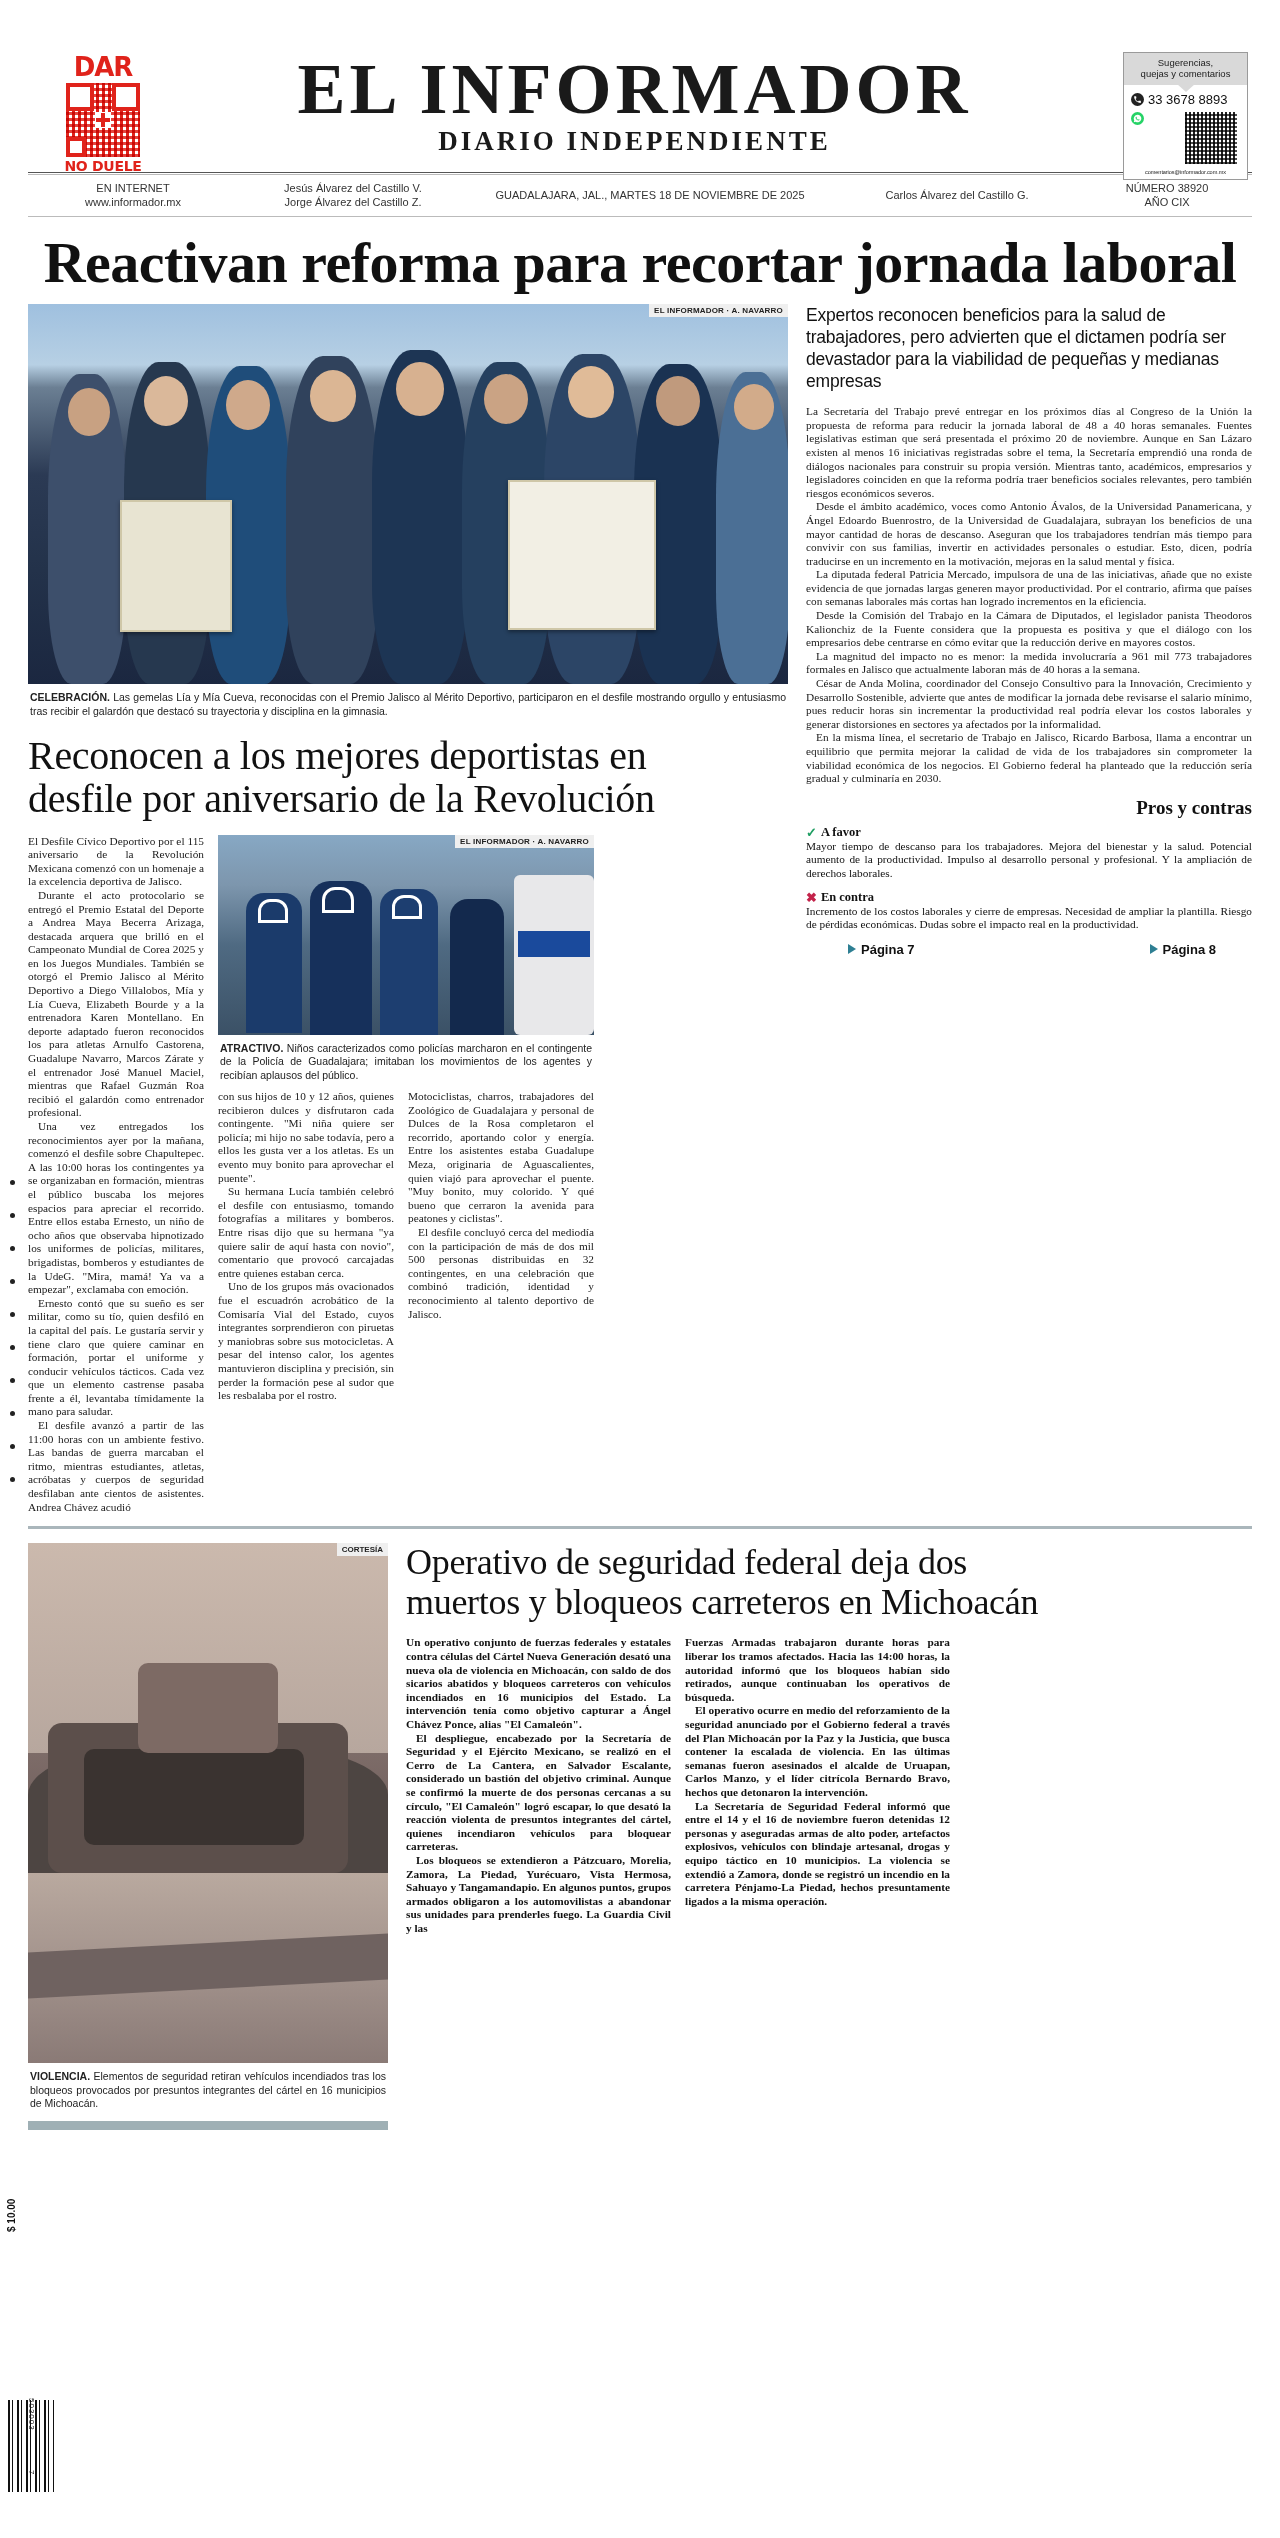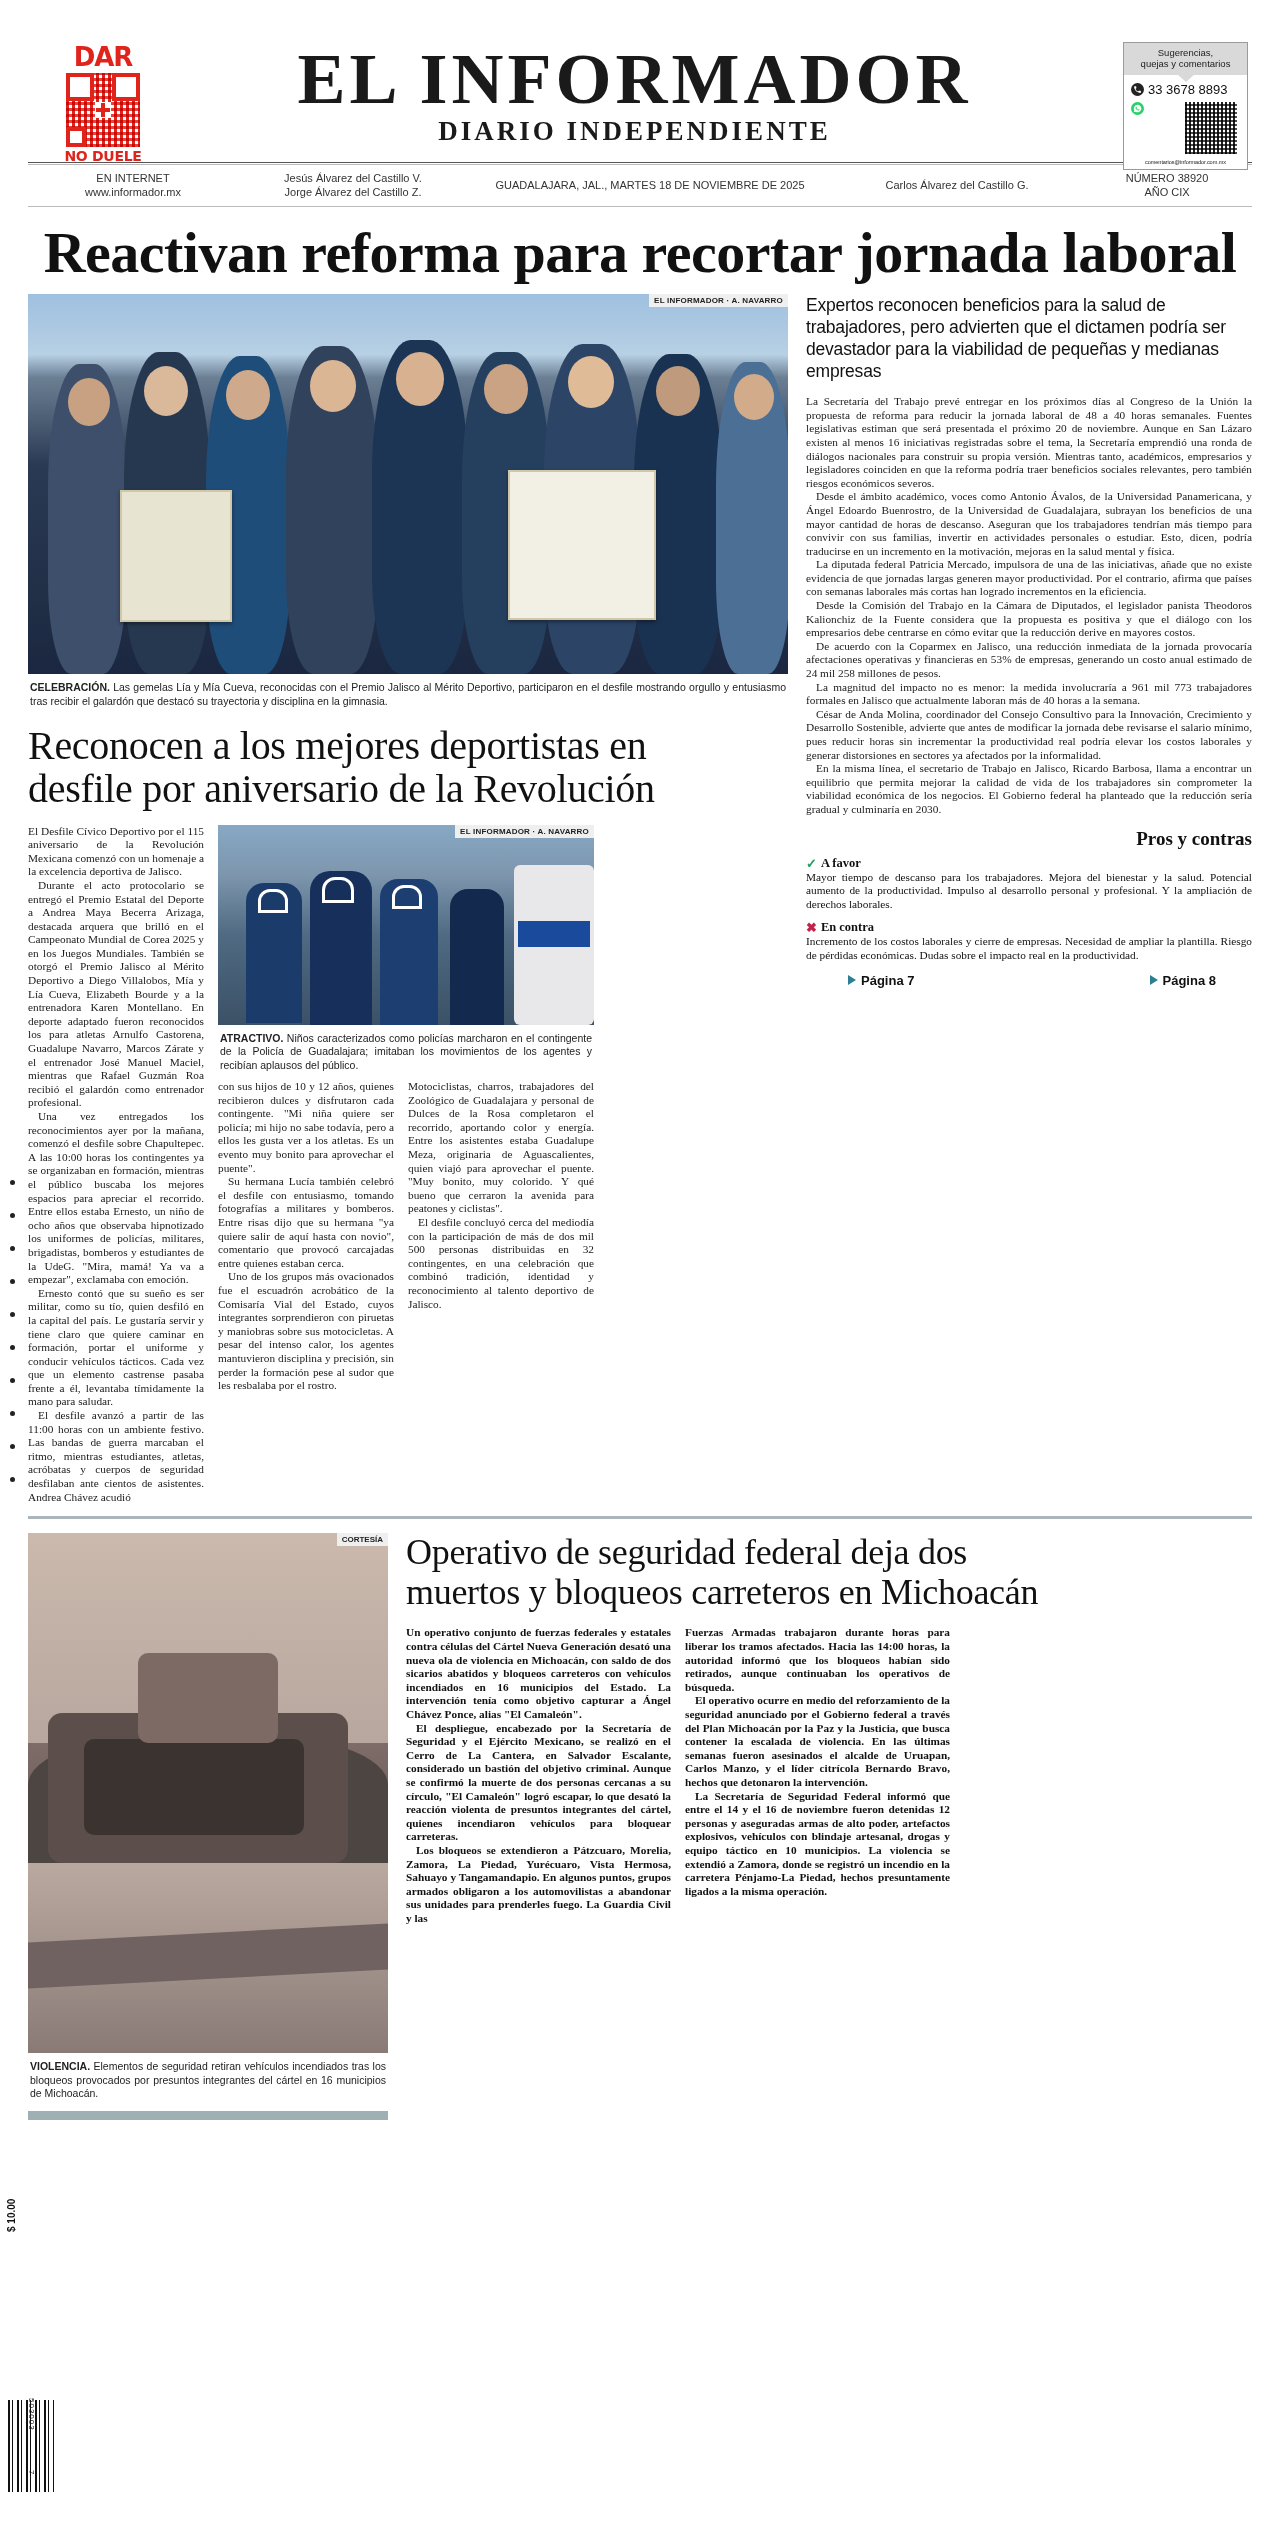--- a/index.html
+++ b/index.html
@@ -5,21 +5,21 @@
   * { box-sizing: border-box; }
   html, body { margin:0; padding:0; }
   body {
     width:1280px; height:2538px;
     background:#ffffff;
     font-family:"Liberation Sans", sans-serif;
     color:#111;
     position:relative;
     overflow:hidden;
   }
-  .page { width:1280px; height:2538px; position:relative; padding:6px 28px; }
+  .page { width:1280px; height:2538px; position:relative; padding:16px 28px; }
 
   
   .masthead { display:flex; align-items:flex-start; padding-top:34px; height:150px; position:relative; }
   .dar-logo { width:86px; margin-left:32px; margin-top:4px; text-align:center; }
   .dar-word { font-family:"DejaVu Sans", sans-serif; font-weight:bold; font-size:26px; color:#e0231b; letter-spacing:-1px; line-height:1; }
   .qr { width:74px; height:74px; margin:3px auto 2px; position:relative; background:
       repeating-linear-gradient(90deg,#e0231b 0 3px,#fff 3px 6px),
       repeating-linear-gradient(0deg,rgba(224,35,27,.85) 0 3px,rgba(255,255,255,.85) 3px 6px);
       background-blend-mode:multiply; }
   .qr:before, .qr:after {
@@ -316,21 +316,20 @@
       </div>
     </div>
 
     <div class="ts-right">
       <div class="lede">Expertos reconocen beneficios para la salud de trabajadores, pero advierten que el dictamen podría ser devastador para la viabilidad de pequeñas y medianas empresas</div>
       <div class="body">
         <p>La Secretaría del Trabajo prevé entregar en los próximos días al Congreso de la Unión la propuesta de reforma para reducir la jornada laboral de 48 a 40 horas semanales. Fuentes legislativas estiman que será presentada el próximo 20 de noviembre. Aunque en San Lázaro existen al menos 16 iniciativas registradas sobre el tema, la Secretaría emprendió una ronda de diálogos nacionales para construir su propia versión. Mientras tanto, académicos, empresarios y legisladores coinciden en que la reforma podría traer beneficios sociales relevantes, pero también riesgos económicos severos.</p>
         <p>Desde el ámbito académico, voces como Antonio Ávalos, de la Universidad Panamericana, y Ángel Edoardo Buenrostro, de la Universidad de Guadalajara, subrayan los beneficios de una mayor cantidad de horas de descanso. Aseguran que los trabajadores tendrían más tiempo para convivir con sus familias, invertir en actividades personales o estudiar. Esto, dicen, podría traducirse en un incremento en la motivación, mejoras en la salud mental y física.</p>
         <p>La diputada federal Patricia Mercado, impulsora de una de las iniciativas, añade que no existe evidencia de que jornadas largas generen mayor productividad. Por el contrario, afirma que países con semanas laborales más cortas han logrado incrementos en la eficiencia.</p>
         <p>Desde la Comisión del Trabajo en la Cámara de Diputados, el legislador panista Theodoros Kalionchiz de la Fuente considera que la propuesta es positiva y que el diálogo con los empresarios debe centrarse en cómo evitar que la reducción derive en mayores costos.</p>
-        <p>De acuerdo con la Coparmex en Jalisco, una reducción inmediata de la jornada provocaría afectaciones operativas y financieras en 53% de empresas, generando un costo anual estimado de 24 mil 258 millones de pesos.</p>
         <p>La magnitud del impacto no es menor: la medida involucraría a 961 mil 773 trabajadores formales en Jalisco que actualmente laboran más de 40 horas a la semana.</p>
         <p>César de Anda Molina, coordinador del Consejo Consultivo para la Innovación, Crecimiento y Desarrollo Sostenible, advierte que antes de modificar la jornada debe revisarse el salario mínimo, pues reducir horas sin incrementar la productividad real podría elevar los costos laborales y generar distorsiones en sectores ya afectados por la informalidad.</p>
         <p>En la misma línea, el secretario de Trabajo en Jalisco, Ricardo Barbosa, llama a encontrar un equilibrio que permita mejorar la calidad de vida de los trabajadores sin comprometer la viabilidad económica de los negocios. El Gobierno federal ha planteado que la reducción sería gradual y culminaría en 2030.</p>
       </div>
 
       <div class="prosh">Pros y contras</div>
 
       <div class="pro-item">
         <div class="pro-title">
           <span class="tick">✓</span>

